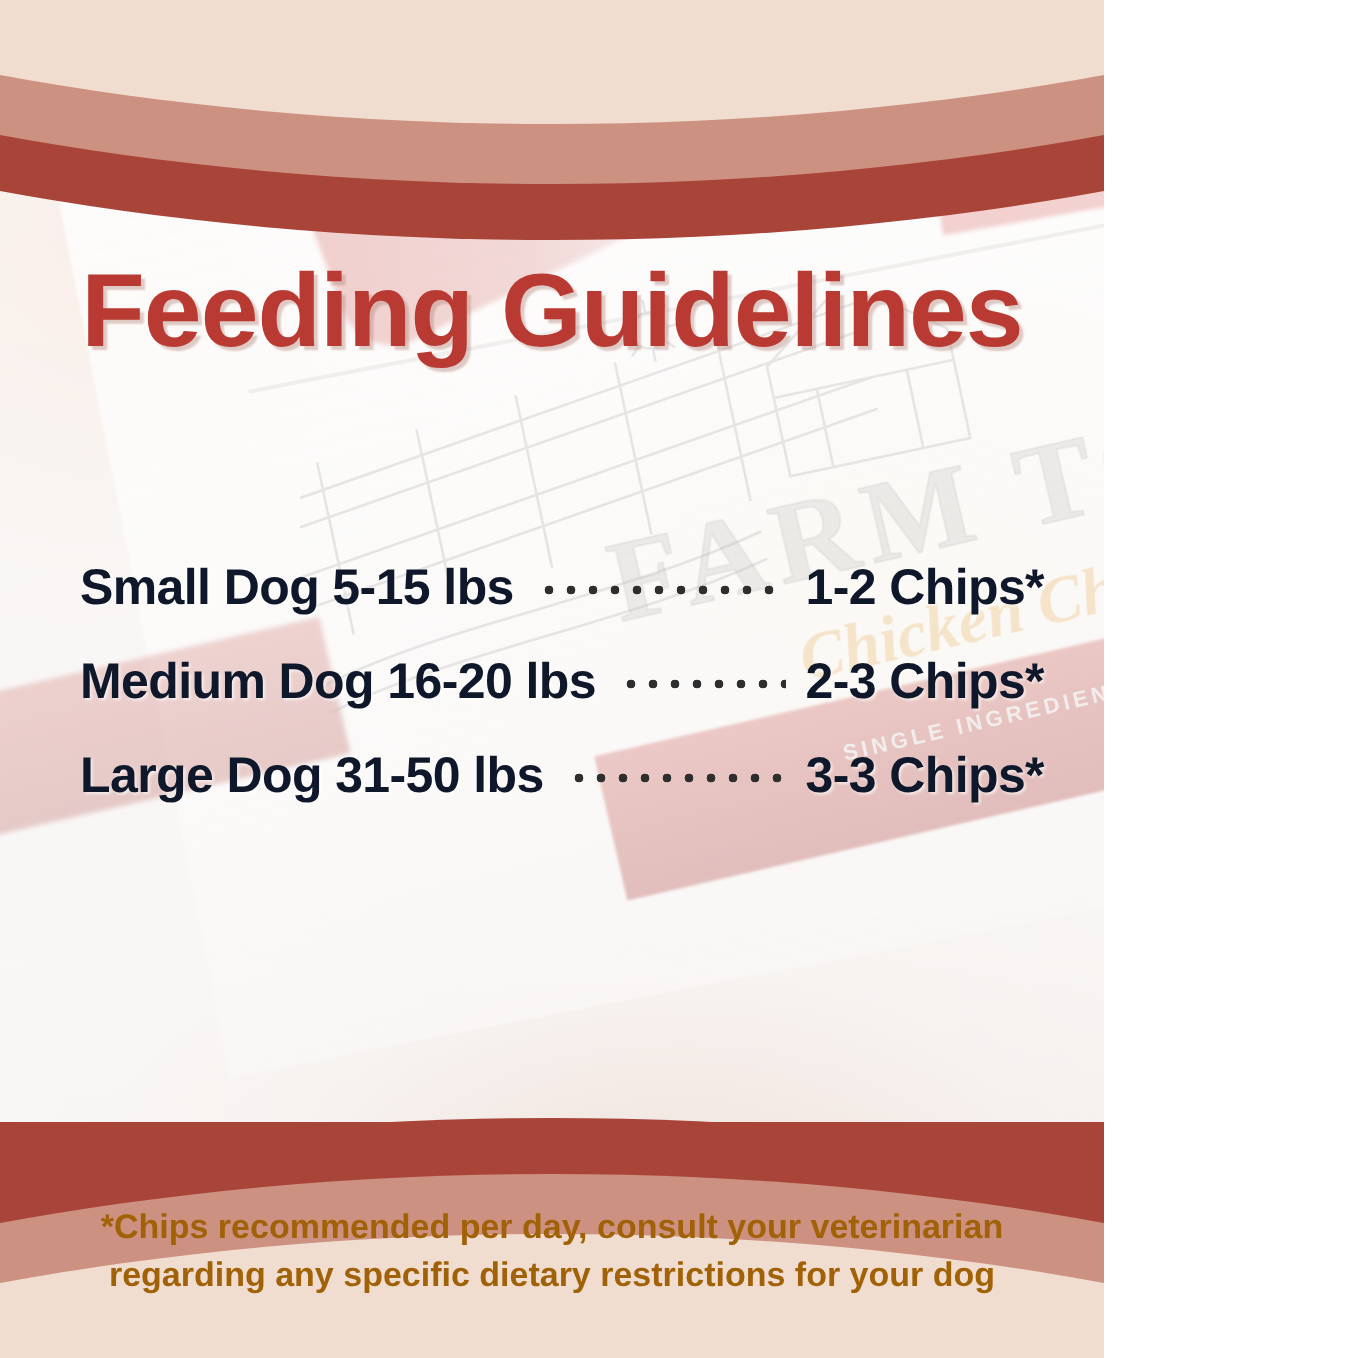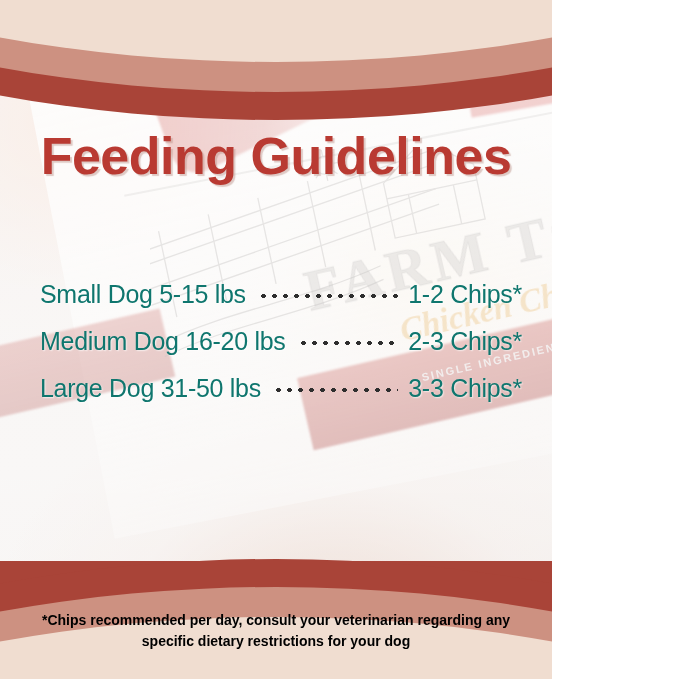--- a/index.html
+++ b/index.html
@@ -195,23 +195,23 @@
 
   .rows {
     position:absolute;
     left:40px; right:30px; top:280px;
   }
 
   .row {
     display:flex;
     align-items:baseline;
     height:47px;
-    color:#0f766e;
+    color:#0f172a;
     font-size:25px;
-    font-weight:400;
+    font-weight:700;
     letter-spacing:-0.3px;
     text-shadow:1px 1px 1.5px rgba(255,255,255,.65);
     white-space:nowrap;
   }
   .row .label { flex:0 0 auto; }
   .row .leader {
     flex:1 1 auto;
     margin:0 10px 0 12px;
     position:relative;
     top:-4px;
@@ -222,22 +222,22 @@
     background-position:left center;
   }
   .row .value { flex:0 0 auto; text-align:center; }
 
   
   .footer {
     position:absolute;
     left:0; right:0; bottom:28px;
     padding:0 28px;
     text-align:center;
-    color:#000000;
-    font-size:14px;
+    color:#a16207;
+    font-size:17px;
     font-weight:700;
     line-height:1.45;
   }
 </style>
 </head>
 <body>
 
 <div id="card">
 
   <div class="photo">

